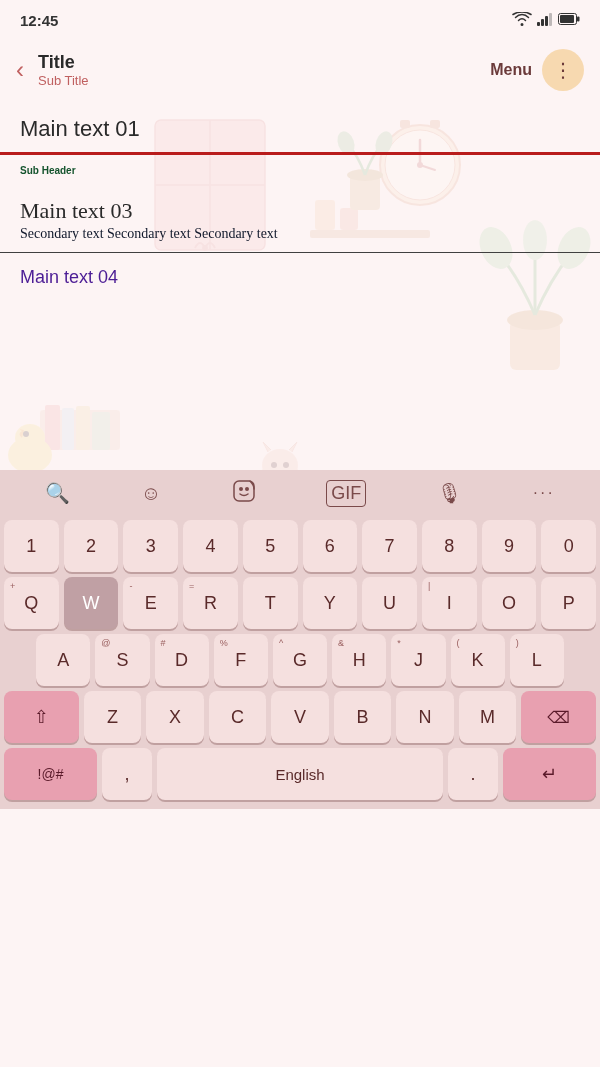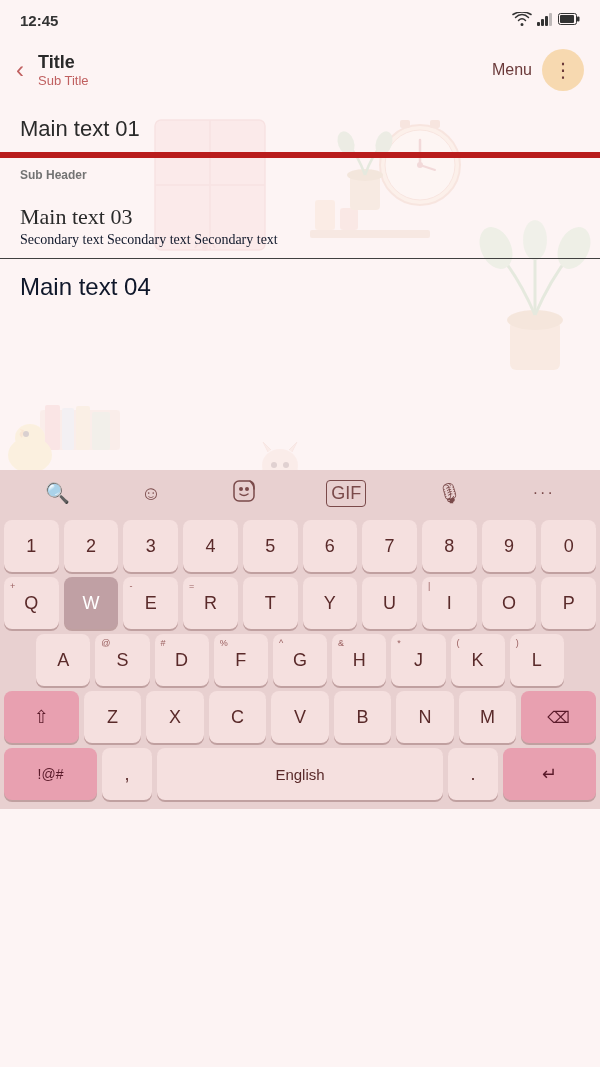--- a/index.html
+++ b/index.html
@@ -63,21 +63,21 @@
       font-size: 13px;
       color: #c06060;
     }
     .top-right {
       display: flex;
       align-items: center;
       gap: 10px;
     }
     .menu-label {
       font-size: 16px;
-      font-weight: 400;
+      font-weight: 700;
       color: #6b3a3a;
       text-align: right;
     }
     .more-btn {
       width: 42px;
       height: 42px;
       background: #f7d9b0;
       border-radius: 50%;
       display: flex;
       align-items: center;
@@ -100,51 +100,51 @@
       position: absolute;
       top: 0; right: 0; bottom: 0; left: 0;
       z-index: 0;
       opacity: 0.35;
     }
 
     .list-item {
       position: relative;
       z-index: 1;
       padding: 16px 20px 10px;
-      border-bottom: 6px solid #b91c1c;
+      border-bottom: 3px solid #b91c1c;
     }
     .list-item-text {
       font-size: 22px;
       font-weight: 500;
       color: #2a2a2a;
     }
     .list-sub-header {
       position: relative;
       z-index: 1;
       padding: 10px 20px 6px;
     }
     .list-sub-header-text {
-      font-size: 12px;
+      font-size: 10px;
       font-weight: 700;
-      color: #737373;
+      color: #14532d;
     }
     .list-item-secondary {
       font-size: 14px;
       color: #0f172a;
       margin-top: 2px;
     }
     .list-item-partial {
       position: relative;
       z-index: 1;
       padding: 14px 20px 0;
     }
     .list-item-partial-text {
-      font-size: 24px;
+      font-size: 18px;
       font-weight: 500;
-      color: #0f172a;
+      color: #4c1d95;
     }
 
     
     .kb-toolbar {
       display: flex;
       align-items: center;
       justify-content: space-around;
       background: #e8d0d0;
       padding: 8px 10px;
       height: 46px;

